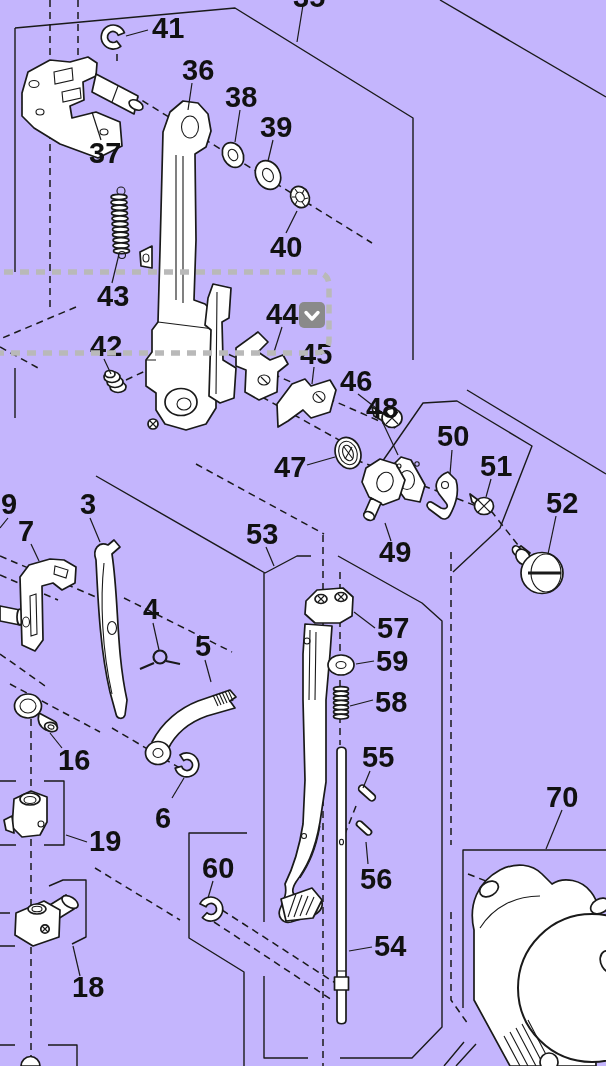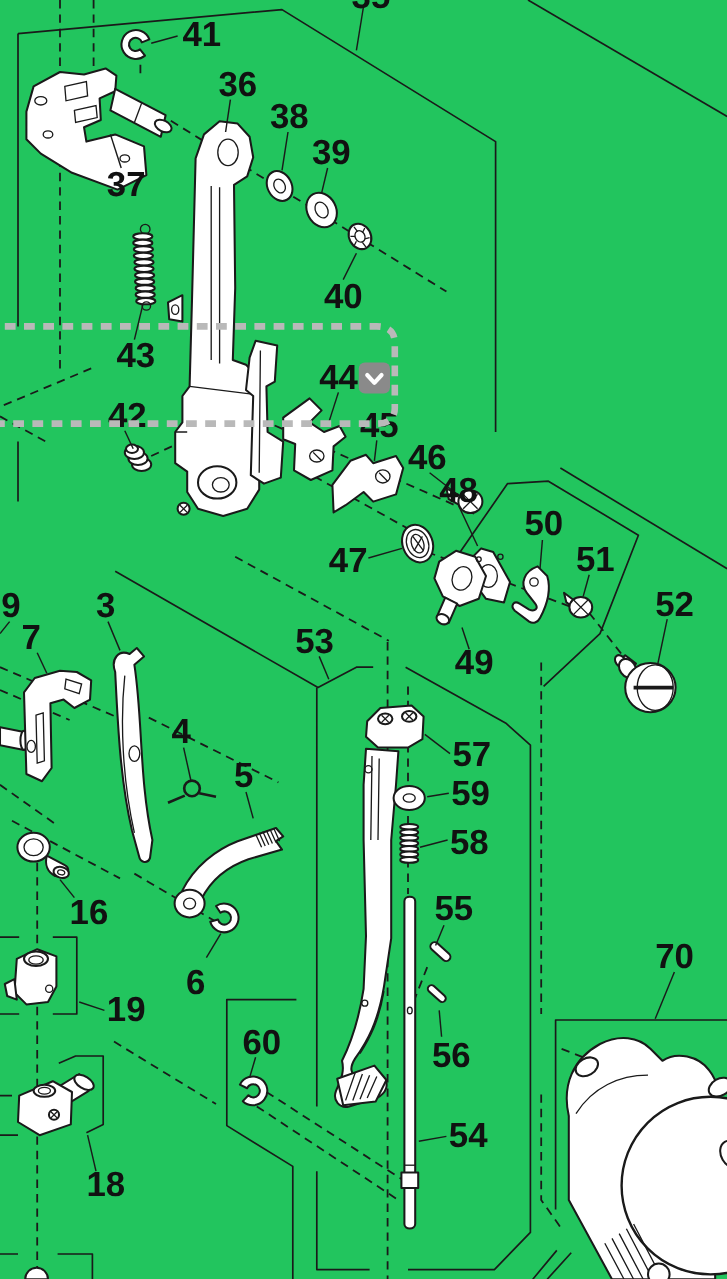--- a/index.html
+++ b/index.html
@@ -1,16 +1,16 @@
 <!DOCTYPE html>
 <html><head>
 <meta charset="utf-8">
 <style>
   html,body{margin:0;padding:0;background:#fff;}
-  .stage{position:relative;width:606px;height:1066px;background:#22c55e;overflow:hidden;
+  .stage{position:relative;width:606px;height:1066px;background:#c4b5fd;overflow:hidden;
          font-family:"Liberation Sans", sans-serif;}
   svg{position:absolute;left:0;top:0;}
   .bnd{fill:none;stroke:#1a1a1a;stroke-width:1.4;stroke-linejoin:round;}
   .dash{fill:none;stroke:#1a1a1a;stroke-width:1.5;stroke-dasharray:7 5;}
   .pt{fill:#ffffff;stroke:#1a1a1a;stroke-width:1.7;stroke-linejoin:round;}
   .d{fill:none;stroke:#1a1a1a;stroke-width:1.1;}
   .leader{fill:none;stroke:#1a1a1a;stroke-width:1.2;}
   .lbl{font:700 29px "Liberation Sans", sans-serif;fill:#111;}
   .gband{fill:none;stroke:#b9b9b9;stroke-width:5.5;stroke-dasharray:9 7;}
   .badge{fill:#8a8a8a;}

